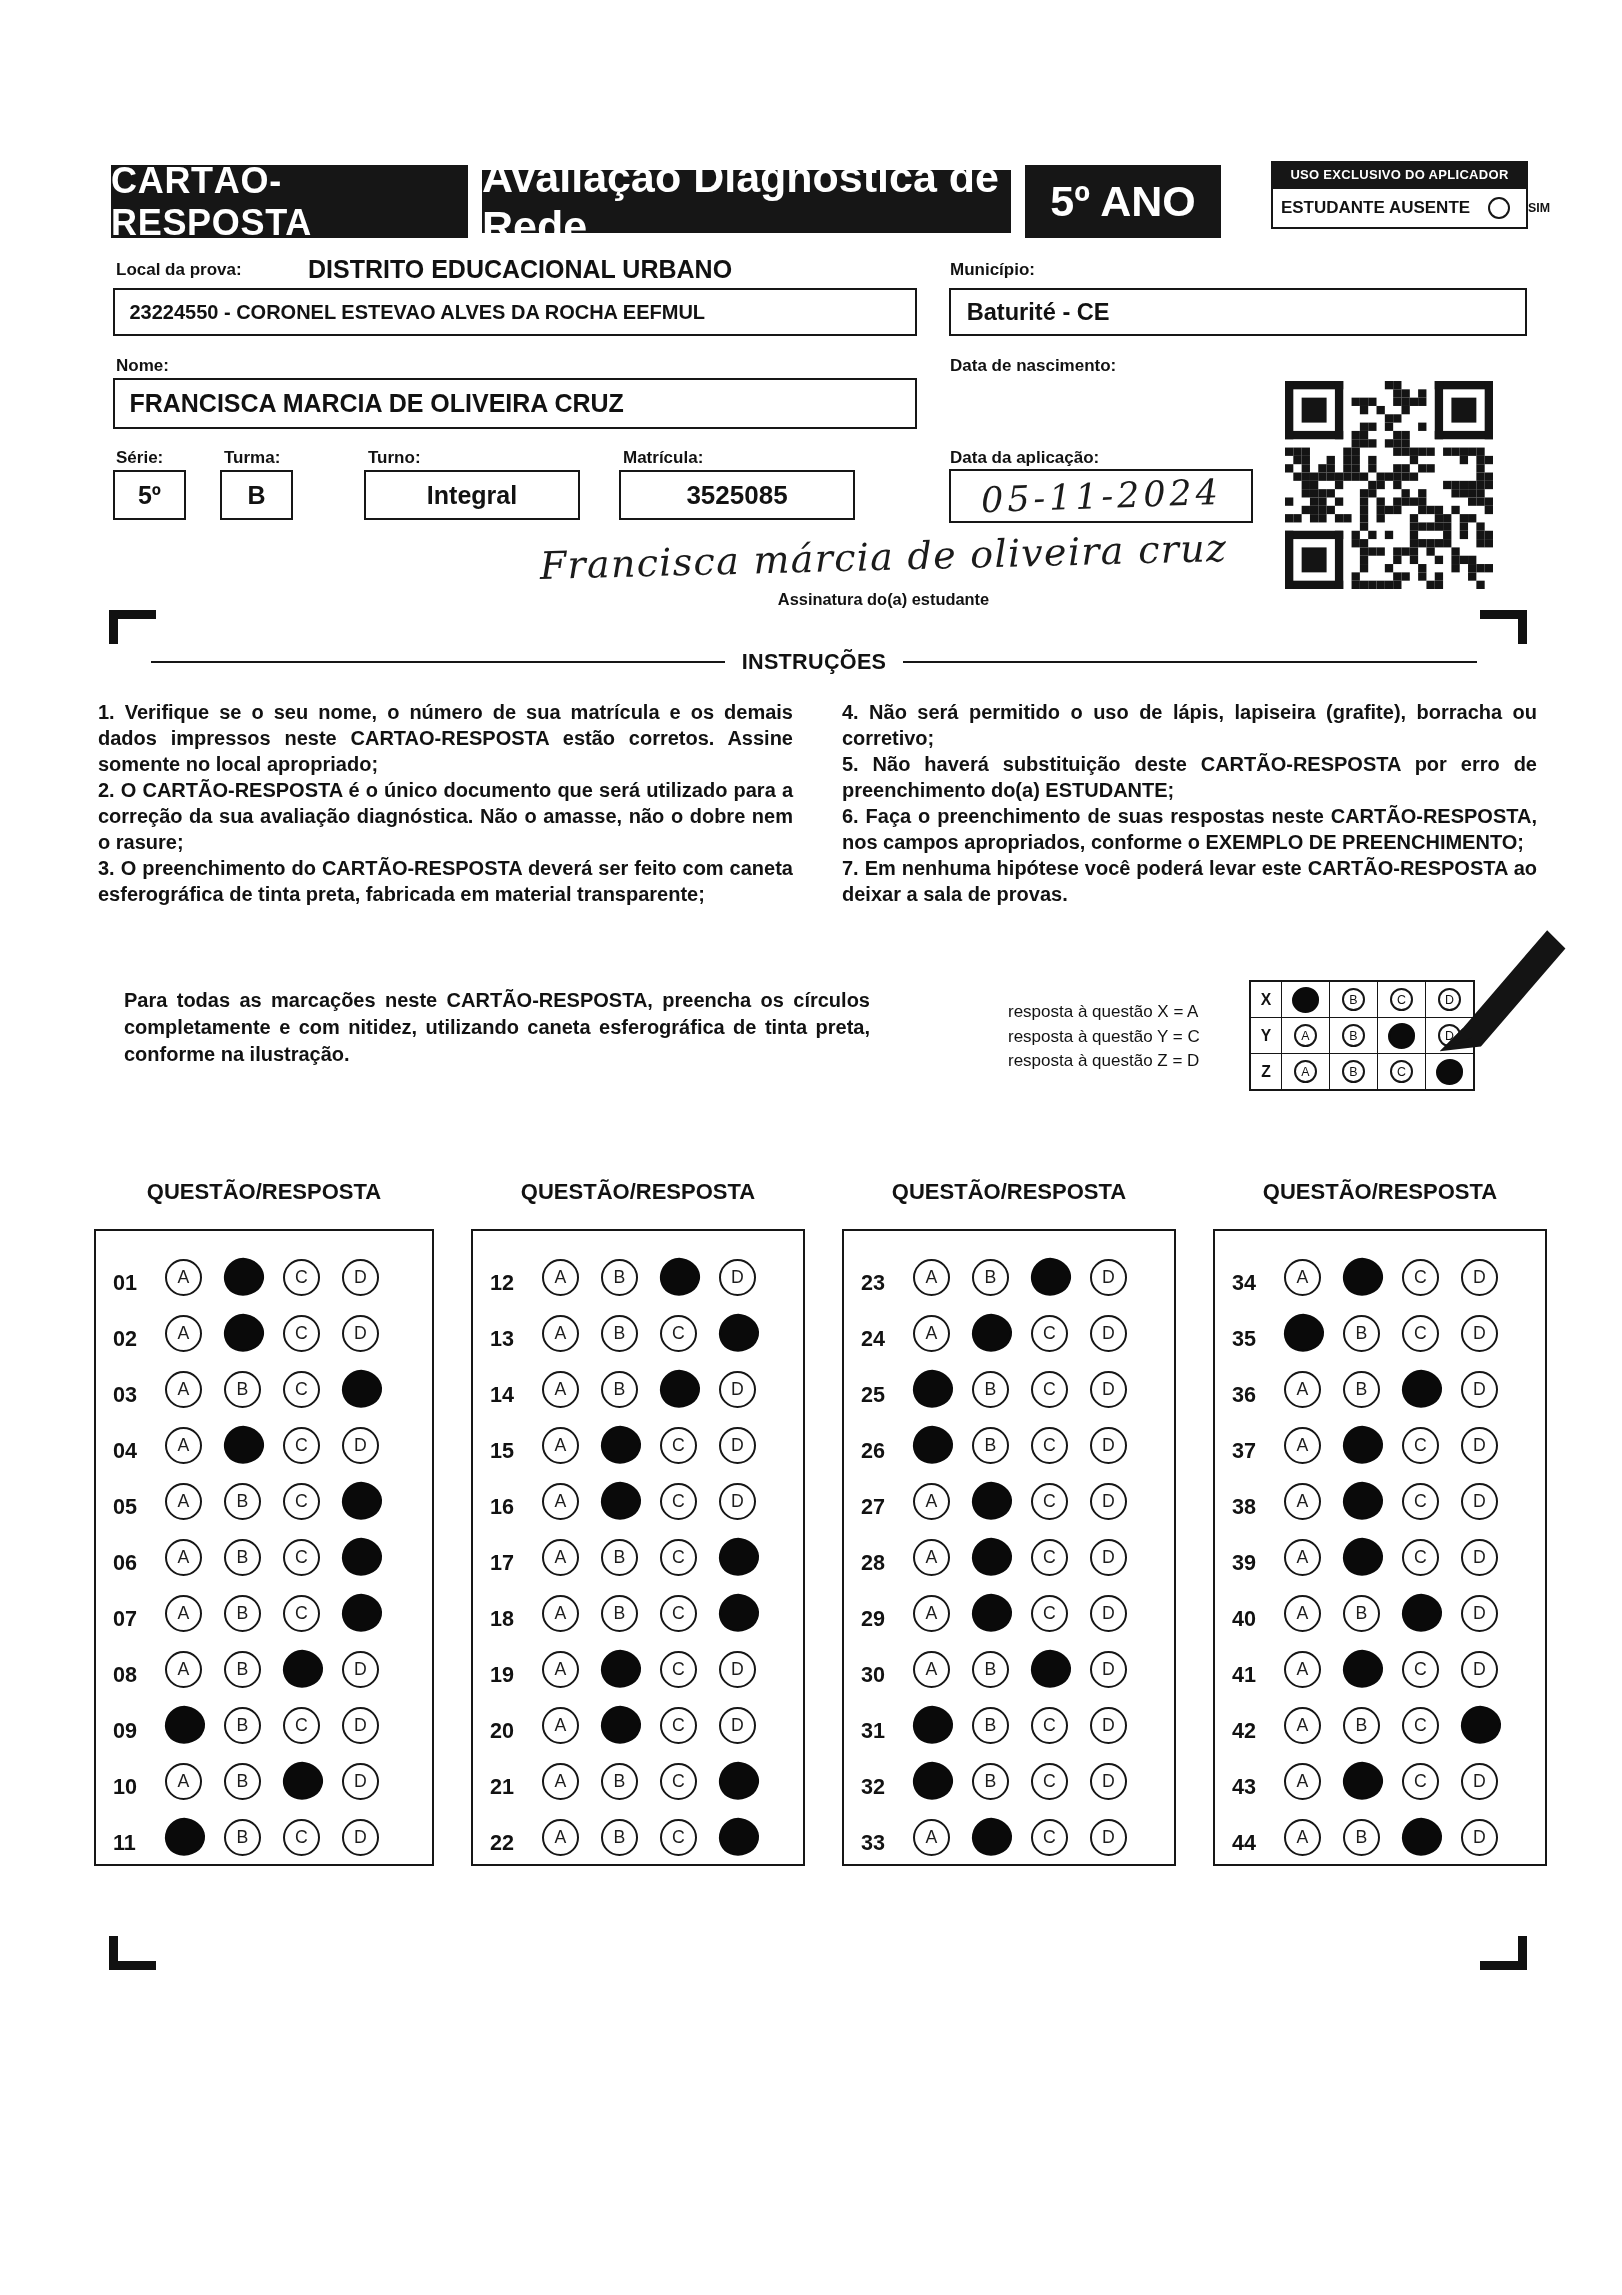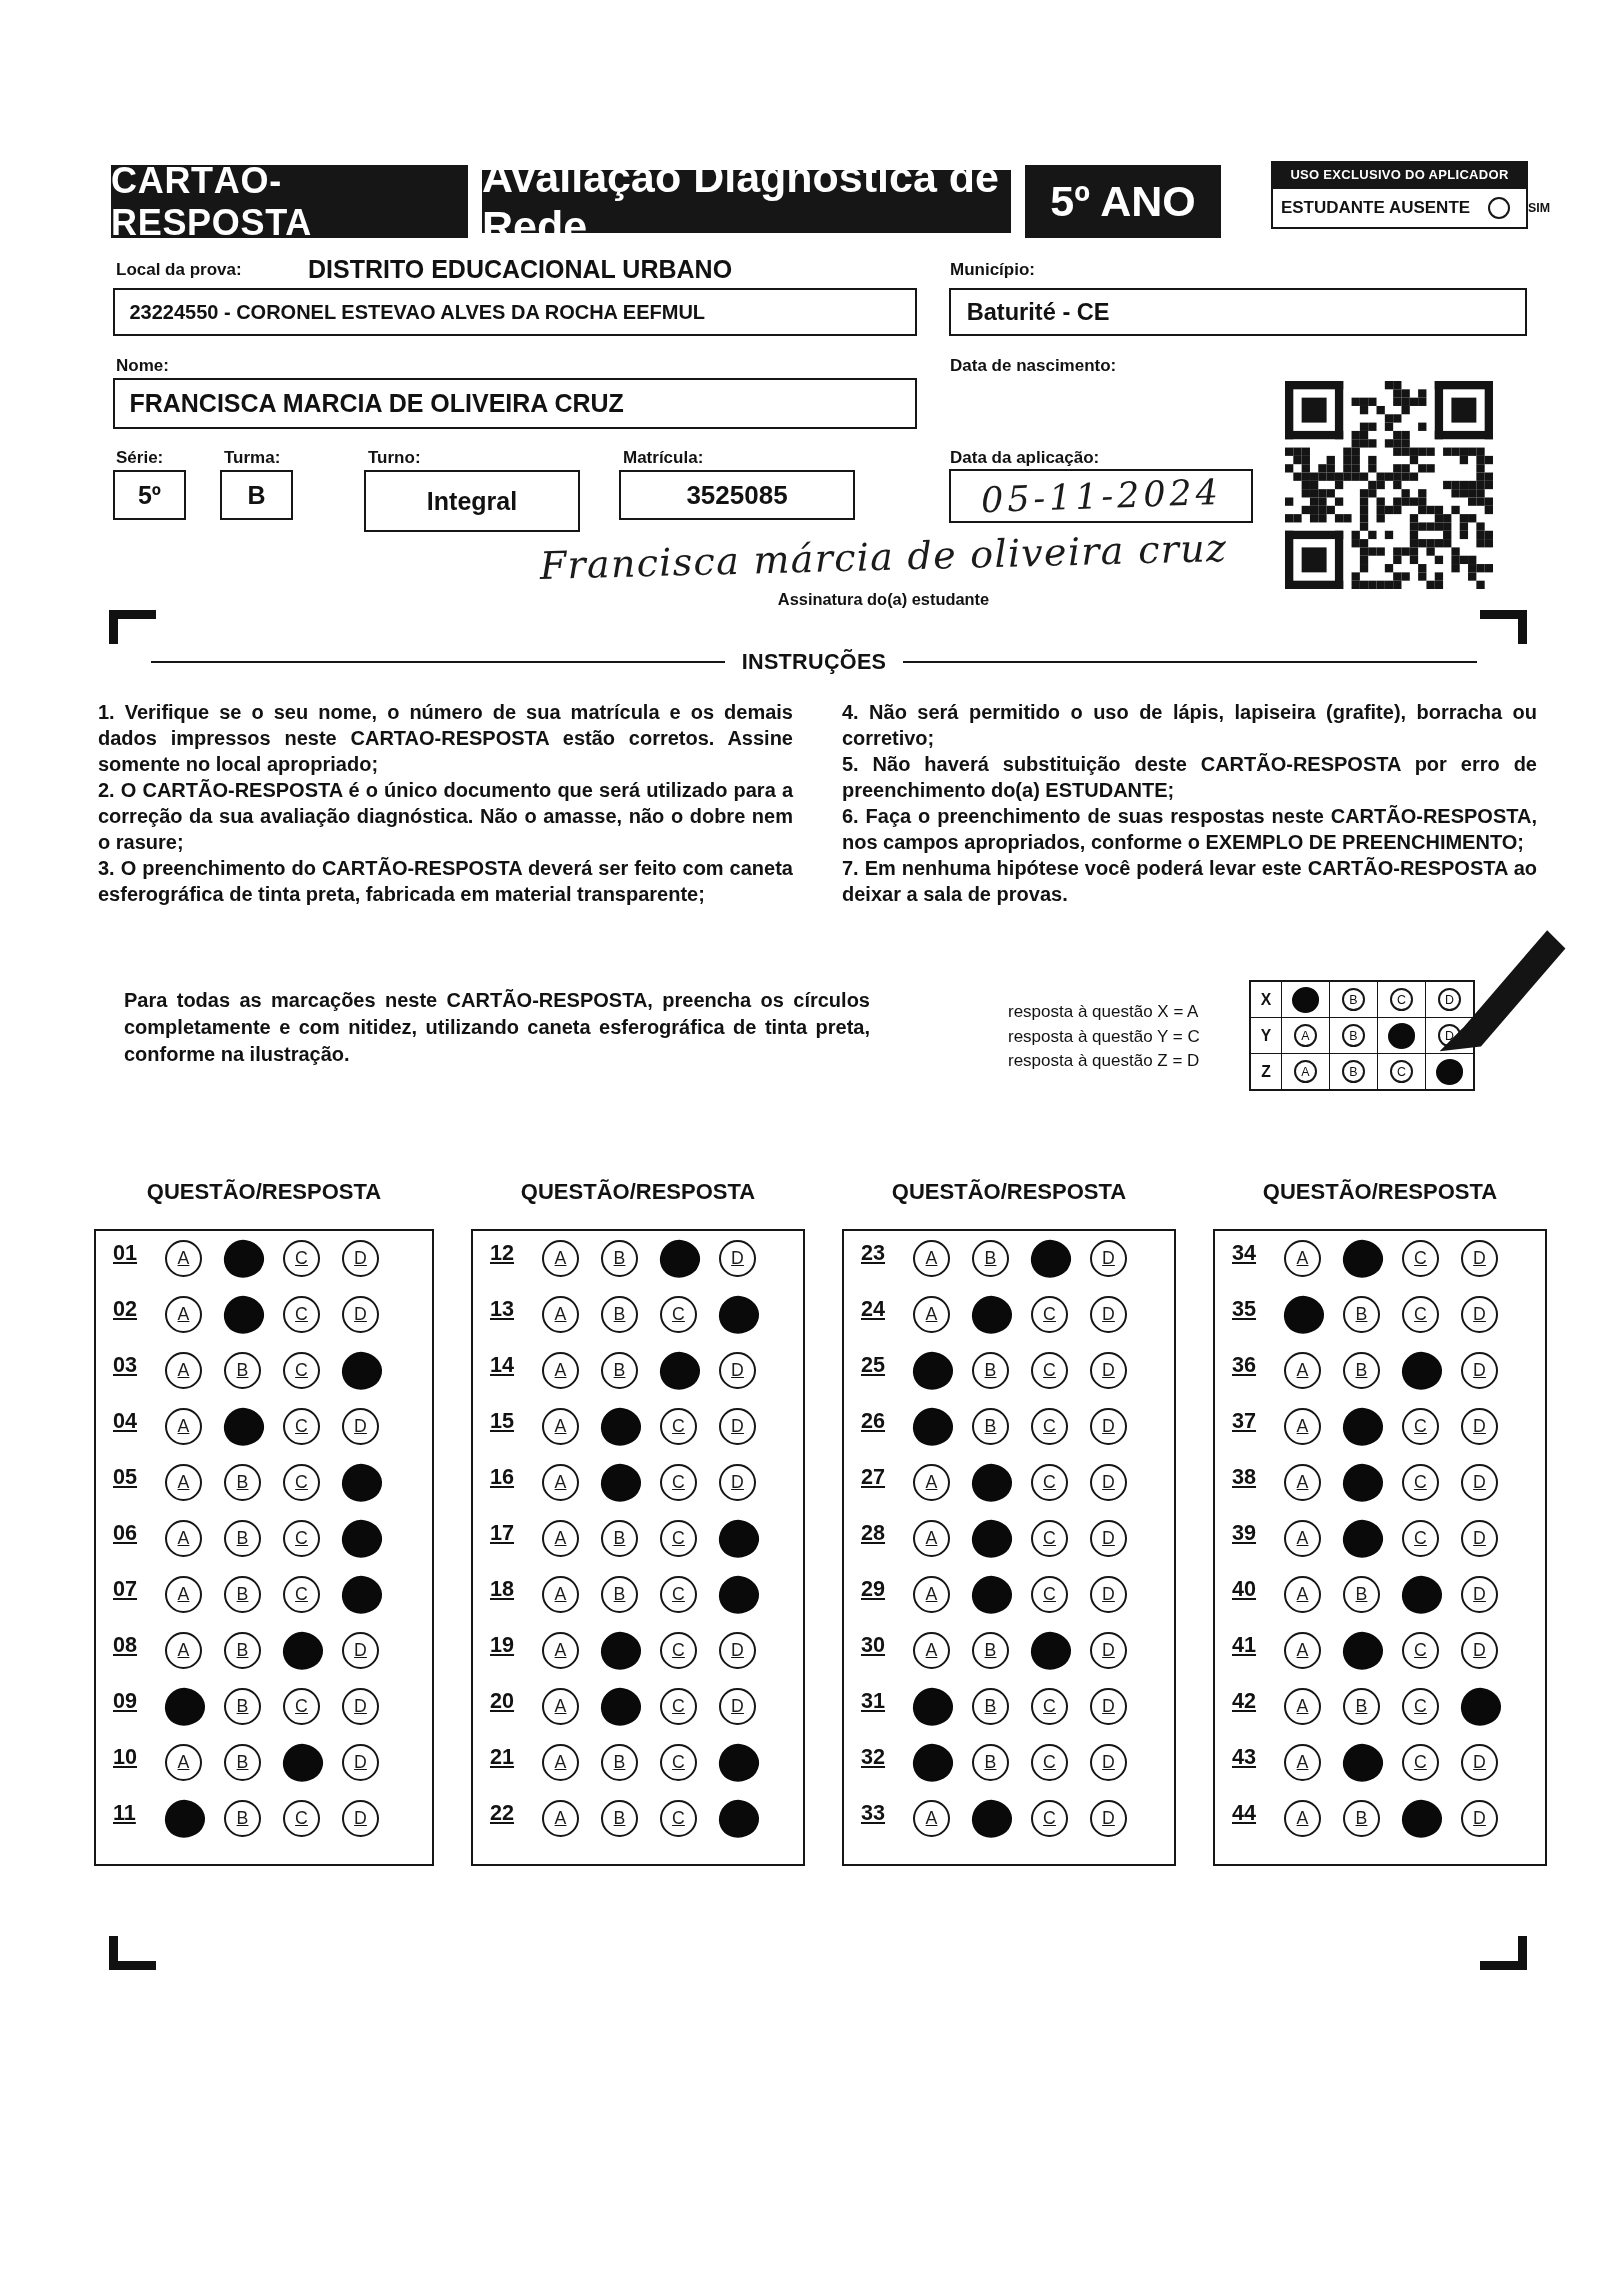--- a/index.html
+++ b/index.html
@@ -23,21 +23,21 @@
   
   .field-label{position:absolute;font-weight:bold;font-size:17px;}
   .fbox{position:absolute;border:2px solid #161616;display:flex;align-items:center;font-weight:bold;background:#fff;}
   .local-value{left:308px;top:255px;font-size:25px;font-weight:bold;}
   .school-box{left:113px;top:288px;width:804px;height:48px;font-size:20px;padding-left:14.4px;}
   .municipio-box{left:949px;top:288px;width:578px;height:48px;font-size:23.6px;padding-left:15.7px;}
   .nome-box{left:113px;top:378px;width:804px;height:51px;font-size:25px;padding-left:14.4px;}
   .nasc-box{left:949px;top:378px;width:304px;height:51px;font-size:27.5px;justify-content:center;}
   .serie-box{left:113px;top:470px;width:73px;height:50px;font-size:25px;justify-content:center;}
   .turma-box{left:220px;top:470px;width:73px;height:50px;font-size:25px;justify-content:center;}
-  .turno-box{left:364px;top:470px;width:216px;height:62px;font-size:25px;justify-content:center;}
+  .turno-box{left:364px;top:470px;width:216px;height:50px;font-size:25px;justify-content:center;}
   .matricula-box{left:619px;top:470px;width:236px;height:50px;font-size:26px;justify-content:center;}
   .aplicacao-box{left:949px;top:469px;width:304px;height:54px;justify-content:center;overflow:visible;}
   .handwritten{font-family:"DejaVu Serif",serif;font-style:italic;font-weight:normal;color:#1b1b1b;}
   .hand-date{font-size:35px;transform:rotate(-2deg);letter-spacing:3.9px;white-space:nowrap;}
 
   .qr{left:1285px;top:381px;width:208px;height:208px;}
 
   .signature{left:458px;top:535px;width:851px;text-align:center;font-size:38px;transform:rotate(-1.5deg);white-space:nowrap;letter-spacing:1.3px;}
   .sig-label{left:589px;top:590px;width:589px;text-align:center;font-weight:bold;font-size:16.4px;}
 
@@ -68,21 +68,21 @@
   .ex-bubble{width:23.6px;height:23.6px;border:2px solid #161616;border-radius:50%;display:flex;align-items:center;justify-content:center;font-size:12.4px;}
   .ex-bubble.filled{background:#0b0b0b;border-color:#0b0b0b;width:27.5px;height:26px;border-radius:52% 48% 50% 50%;}
   .pen{left:1433px;top:921px;width:137px;height:137px;}
 
   
   .answers{left:94px;top:1179px;width:1584px;display:flex;gap:37px;}
   .ans-col{width:334px;}
   .ans-col.first{width:340px;}
   .ans-header{text-align:center;font-weight:bold;font-size:22px;height:26px;margin-bottom:23.6px;}
   .ans-box{border:2.6px solid #161616;padding:9.2px 0 0 17px;height:637px;background:#fff;}
-  .ans-row{display:flex;align-items:flex-start;height:56px;text-decoration:underline;}
+  .ans-row{display:flex;align-items:flex-end;height:56px;}
   .ans-num{width:52px;font-weight:bold;font-size:21.6px;flex:none;}
   .bubble{width:37px;height:37px;border:2px solid #161616;border-radius:50%;display:flex;align-items:center;justify-content:center;font-size:17.7px;color:#1d1d1d;margin-right:22px;flex:none;background:#fff;}
   .bubble.filled{background:#0a0a0a;border-color:#0a0a0a;width:40px;height:38px;border-radius:48% 52% 55% 45%/52% 48% 52% 48%;transform:rotate(10deg);color:transparent;margin-right:19px;}
 </style>
 </head>
 <body>
 
 <div class="page">
 
   <div class="abs h-title blackbox">CARTÃO-RESPOSTA</div>

